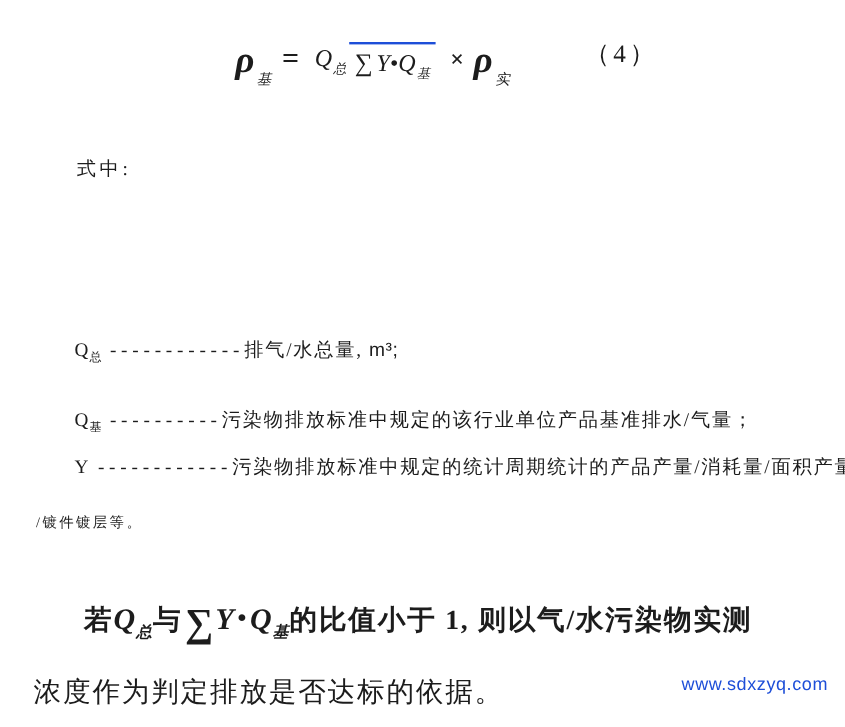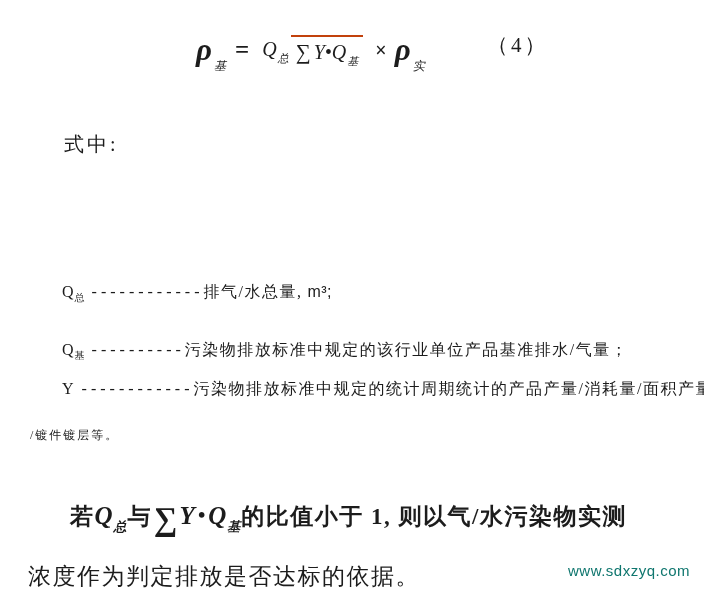--- a/index.html
+++ b/index.html
@@ -11,29 +11,29 @@
   }
 
   
   .formula { position:absolute; left:196px; top:12px; height:76px;
              display:flex; align-items:center; }
   .f-rho  { font-size:31px; font-weight:bold; font-style:italic; }
   .f-sub  { font-size:12px; font-style:italic; position:relative; top:10px; margin-left:2px; }
   .f-eq   { font-size:25px; font-weight:bold; margin:0 7px 0 9px; }
   .frac   { display:inline-flex; flex-direction:row; align-items:center; margin:0 4px; }
   .frac .num { padding:0 2px 2px 2px; }
-  .frac .den { border-top:2px solid #c2410c; padding:3px 5px 0 5px; white-space:nowrap; }
+  .frac .den { border-top:2px solid #1d4ed8; padding:3px 5px 0 5px; white-space:nowrap; }
   .f-it   { font-style:italic; font-size:20px; }
   .f-sum  { font-size:21px; margin-right:3px; }
   .f-subsm{ font-size:11px; font-style:italic; position:relative; top:6px; margin-left:1px; }
   .f-times{ font-size:20px; font-weight:bold; margin:0 8px; }
   .f-number { position:absolute; left:487px; top:31px; font-size:21px; letter-spacing:3px; }
 
   
-  .where { position:absolute; left:64px; top:131px; font-size:20px; letter-spacing:3px; }
+  .where { position:absolute; left:64px; top:131px; font-size:16px; letter-spacing:3px; }
   .def-row { position:absolute; left:62px; font-size:16px; white-space:nowrap; }
   .def-row.r0 { top:184px; } .def-row.r1 { top:233px; } .def-row.r2 { top:282px; }
   .def-row.r3 { top:340px; } .def-row.r4 { top:379px; }
   .def-cont { position:absolute; left:30px; top:427px; font-size:12px; letter-spacing:2px; }
   .def-sym { font-size:16px; }
   .def-sym.greek { font-weight:bold; }
   .def-sub { font-size:10px; position:relative; top:4px; margin-left:1px; }
   .def-dashes { letter-spacing:4px; margin-left:7px; }
   .def-desc { letter-spacing:1.5px; }
   .def-unit { font-family:"Liberation Sans","DejaVu Sans",sans-serif; letter-spacing:0.5px; }
@@ -44,21 +44,21 @@
   .closing-line.l1 { top:501px; padding-left:42px;font-weight:bold; }
   .closing-line.l2 { top:561px; }
   .c-math { font-style:italic; font-size:25px; letter-spacing:0; }
   .c-sub  { font-size:13px; font-style:italic; vertical-align:-7px; letter-spacing:0; margin:0 1px; }
   .c-sum  { font-size:33px; vertical-align:-6px; letter-spacing:0; margin:0 2px; }
   .c-dot  { font-size:21px; vertical-align:2px; margin:0 3px; letter-spacing:0; }
 
   
   .watermark { position:absolute; right:14px; top:562px;
                font-family:"Liberation Sans","DejaVu Sans",sans-serif;
-               font-size:15px; color:#0f766e; letter-spacing:0.5px; }
+               font-size:15px; color:#1d4ed8; letter-spacing:0.5px; }
 </style>
 </head>
 <body>
 
 <div class="page">
 
   <div class="formula">
     <span>
       <span class="f-rho">ρ</span><span class="f-sub">基</span>
     </span>

